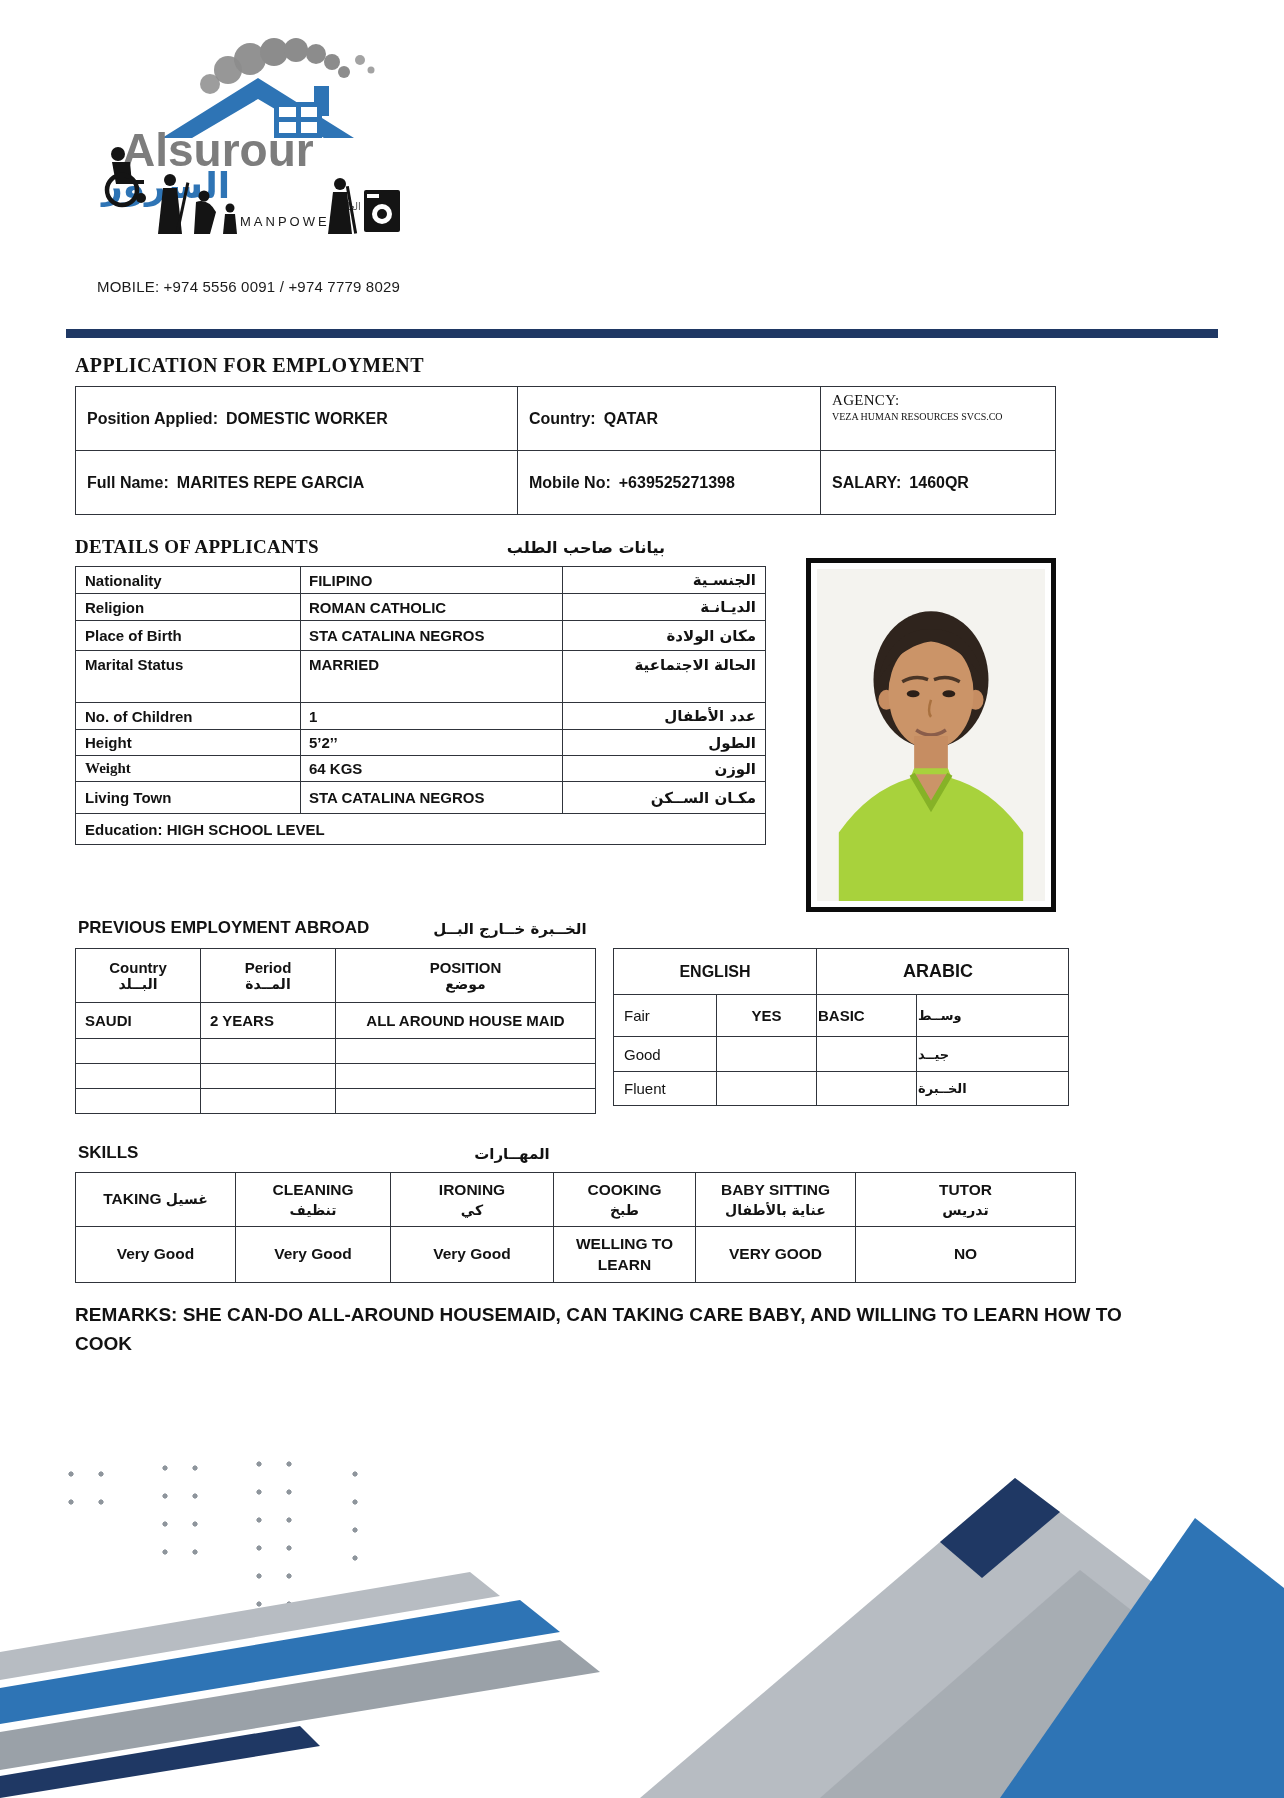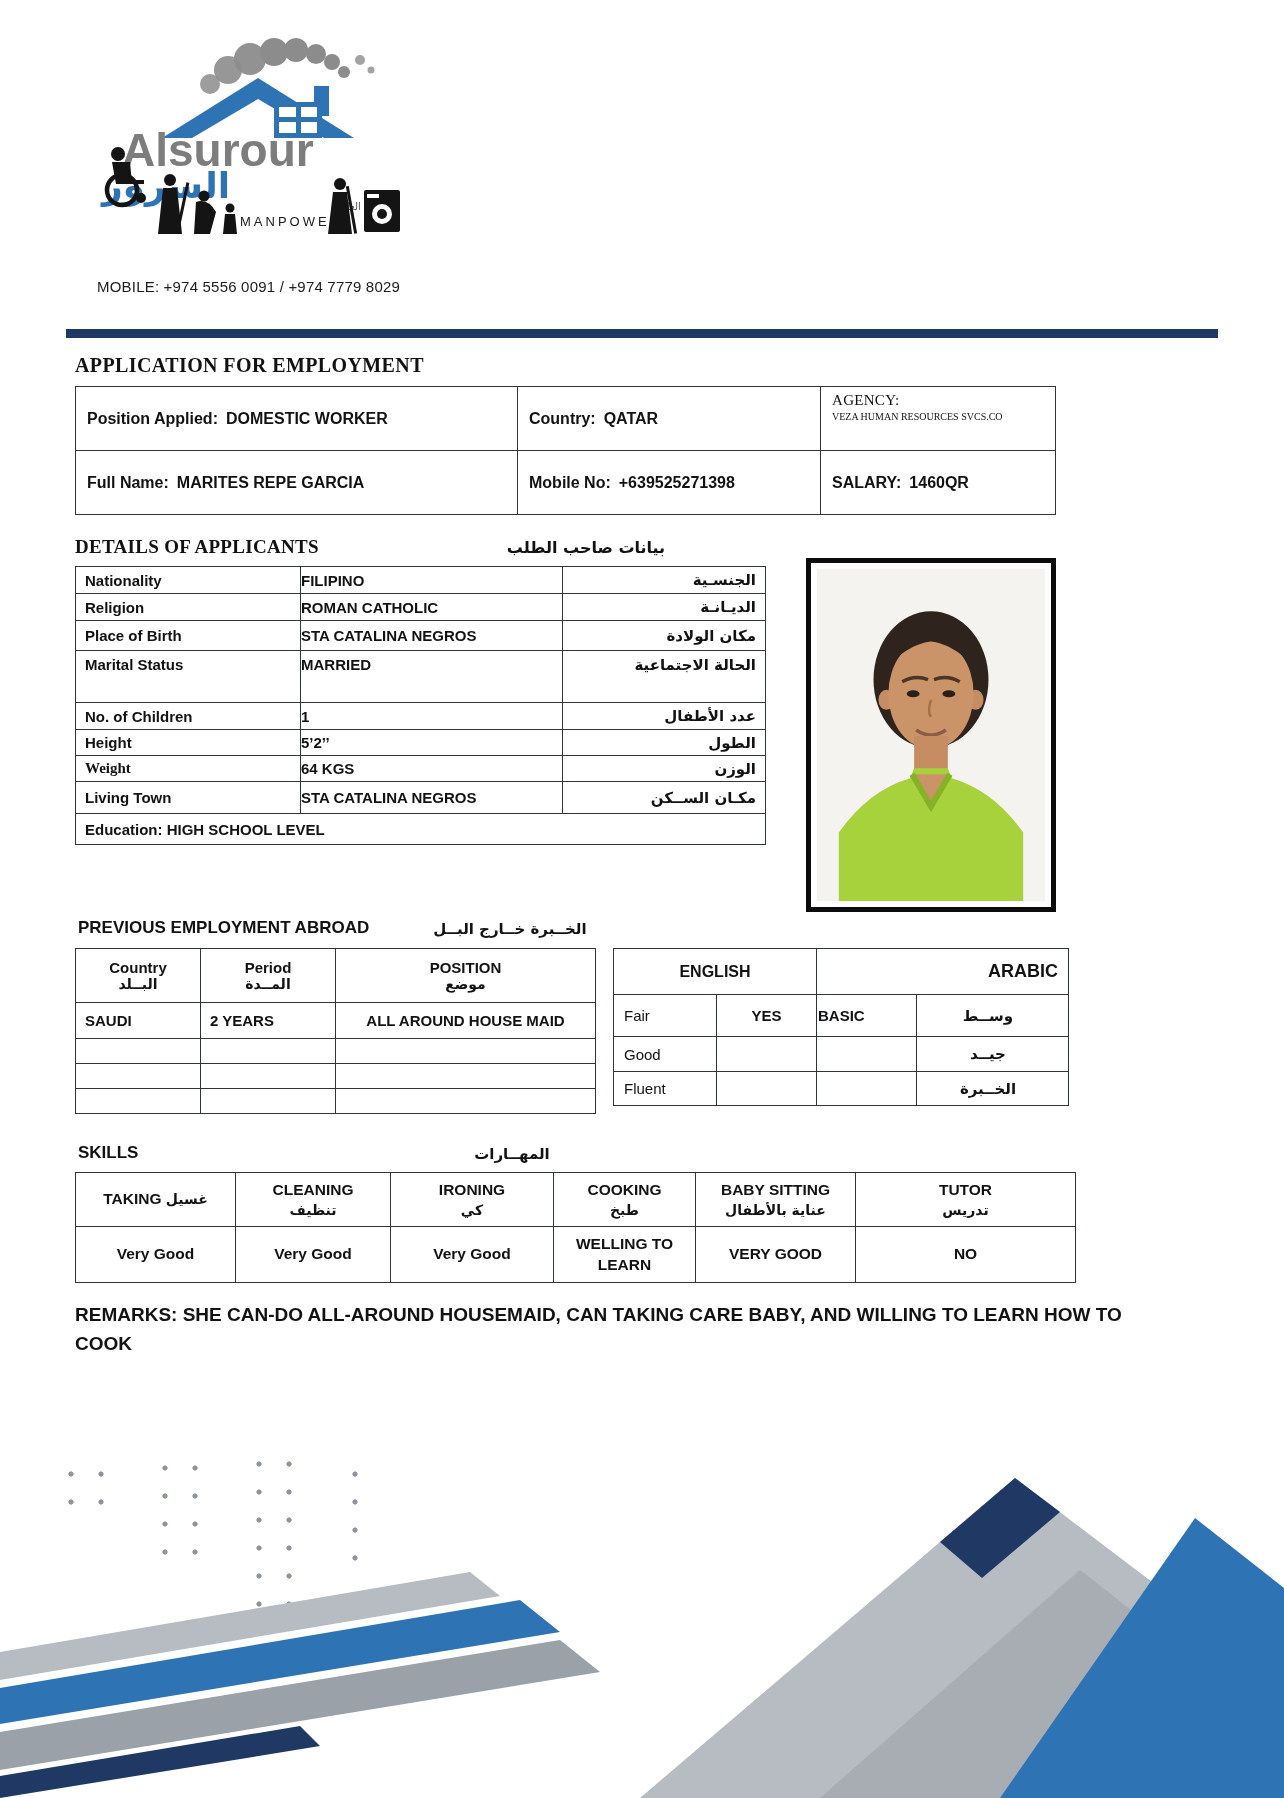--- a/index.html
+++ b/index.html
@@ -24,21 +24,21 @@
   .agency-cell{vertical-align:top !important;padding-top:5px;font-weight:normal !important;font-family:"Liberation Serif",serif}
   .agency-label{font-size:15px;letter-spacing:.3px}
   .agency-value{font-size:10px;width:178px;line-height:1.35;margin-top:1px}
 
   
   .details-title{left:75px;top:536px;font-family:"Liberation Serif",serif;font-weight:bold;font-size:19px;letter-spacing:.3px}
   .details-title-ar{left:505px;top:538px;width:162px;text-align:center;font-weight:bold;font-size:16px}
   .details-table{left:75px;top:566px;width:690px}
   .details-table td{font-size:15px;font-weight:bold;vertical-align:middle}
   .details-table .lbl{padding-left:9px}
-  .details-table .val{padding-left:0}
+  .details-table .val{padding-left:8px}
   .details-table .arv{text-align:right;padding-right:9px}
   tr.h27{height:27px}tr.h36{height:36px}tr.h30{height:30px}tr.h52{height:52px}tr.h26{height:26px}tr.h32{height:32px}tr.h31{height:31px}
   tr.vt td{vertical-align:top;padding-top:5px}
   .serif-lbl{font-family:"Liberation Serif",serif}
   .edu{padding-left:9px}
 
   .photo-frame{left:806px;top:558px;width:250px;height:354px;border:5px solid #0c0c0c;background:#ffffff;padding:6px;box-sizing:border-box}
   .photo-frame svg{display:block;width:100%;height:100%}
 
   
@@ -50,26 +50,26 @@
   .emp-head{height:54px}
   .emp-head .ar{font-size:14px}
   .emp-data{height:36px}
   .emp-data .c,.emp-data .p{padding-left:9px;font-weight:bold}
   .emp-data .pos{text-align:center;font-weight:bold}
   .emp-empty{height:25px}
 
   .lang-table{left:613px;top:948px;width:455px}
   .lang-head{height:46px}
   .lang-eng{text-align:center;font-weight:bold;font-size:16px;vertical-align:middle}
-  .lang-arb{text-align:right;font-weight:bold;font-size:18px;padding-right:10px;vertical-align:middle}
+  .lang-arb{text-align:center;font-weight:bold;font-size:18px;padding-right:10px;vertical-align:middle}
   tr.lr1{height:42px}tr.lr2{height:35px}tr.lr3{height:34px}
   .lvl{padding-left:10px;font-size:15px;vertical-align:middle}
   .yes{text-align:center;font-weight:bold;font-size:15px;vertical-align:middle}
   .basic{font-weight:bold;font-size:15px;vertical-align:middle}
-  .arb-cell{text-align:center;padding-right:10px;font-weight:bold;font-size:15px;vertical-align:middle}
+  .arb-cell{text-align:left;padding-right:10px;font-weight:bold;font-size:13px;vertical-align:middle}
 
   
   .skills-title{left:78px;top:1143px;font-weight:bold;font-size:17px}
   .skills-title-ar{left:452px;top:1145px;width:120px;text-align:center;font-weight:bold;font-size:15px}
   .skills-table{left:75px;top:1172px;width:1000px}
   .skills-table td{text-align:center;vertical-align:middle;font-weight:bold;font-size:15.5px;line-height:1.35}
   .sk-head{height:54px}
   .sk-head .ar{font-size:14px}
   .sk-vals{height:56px}
 

